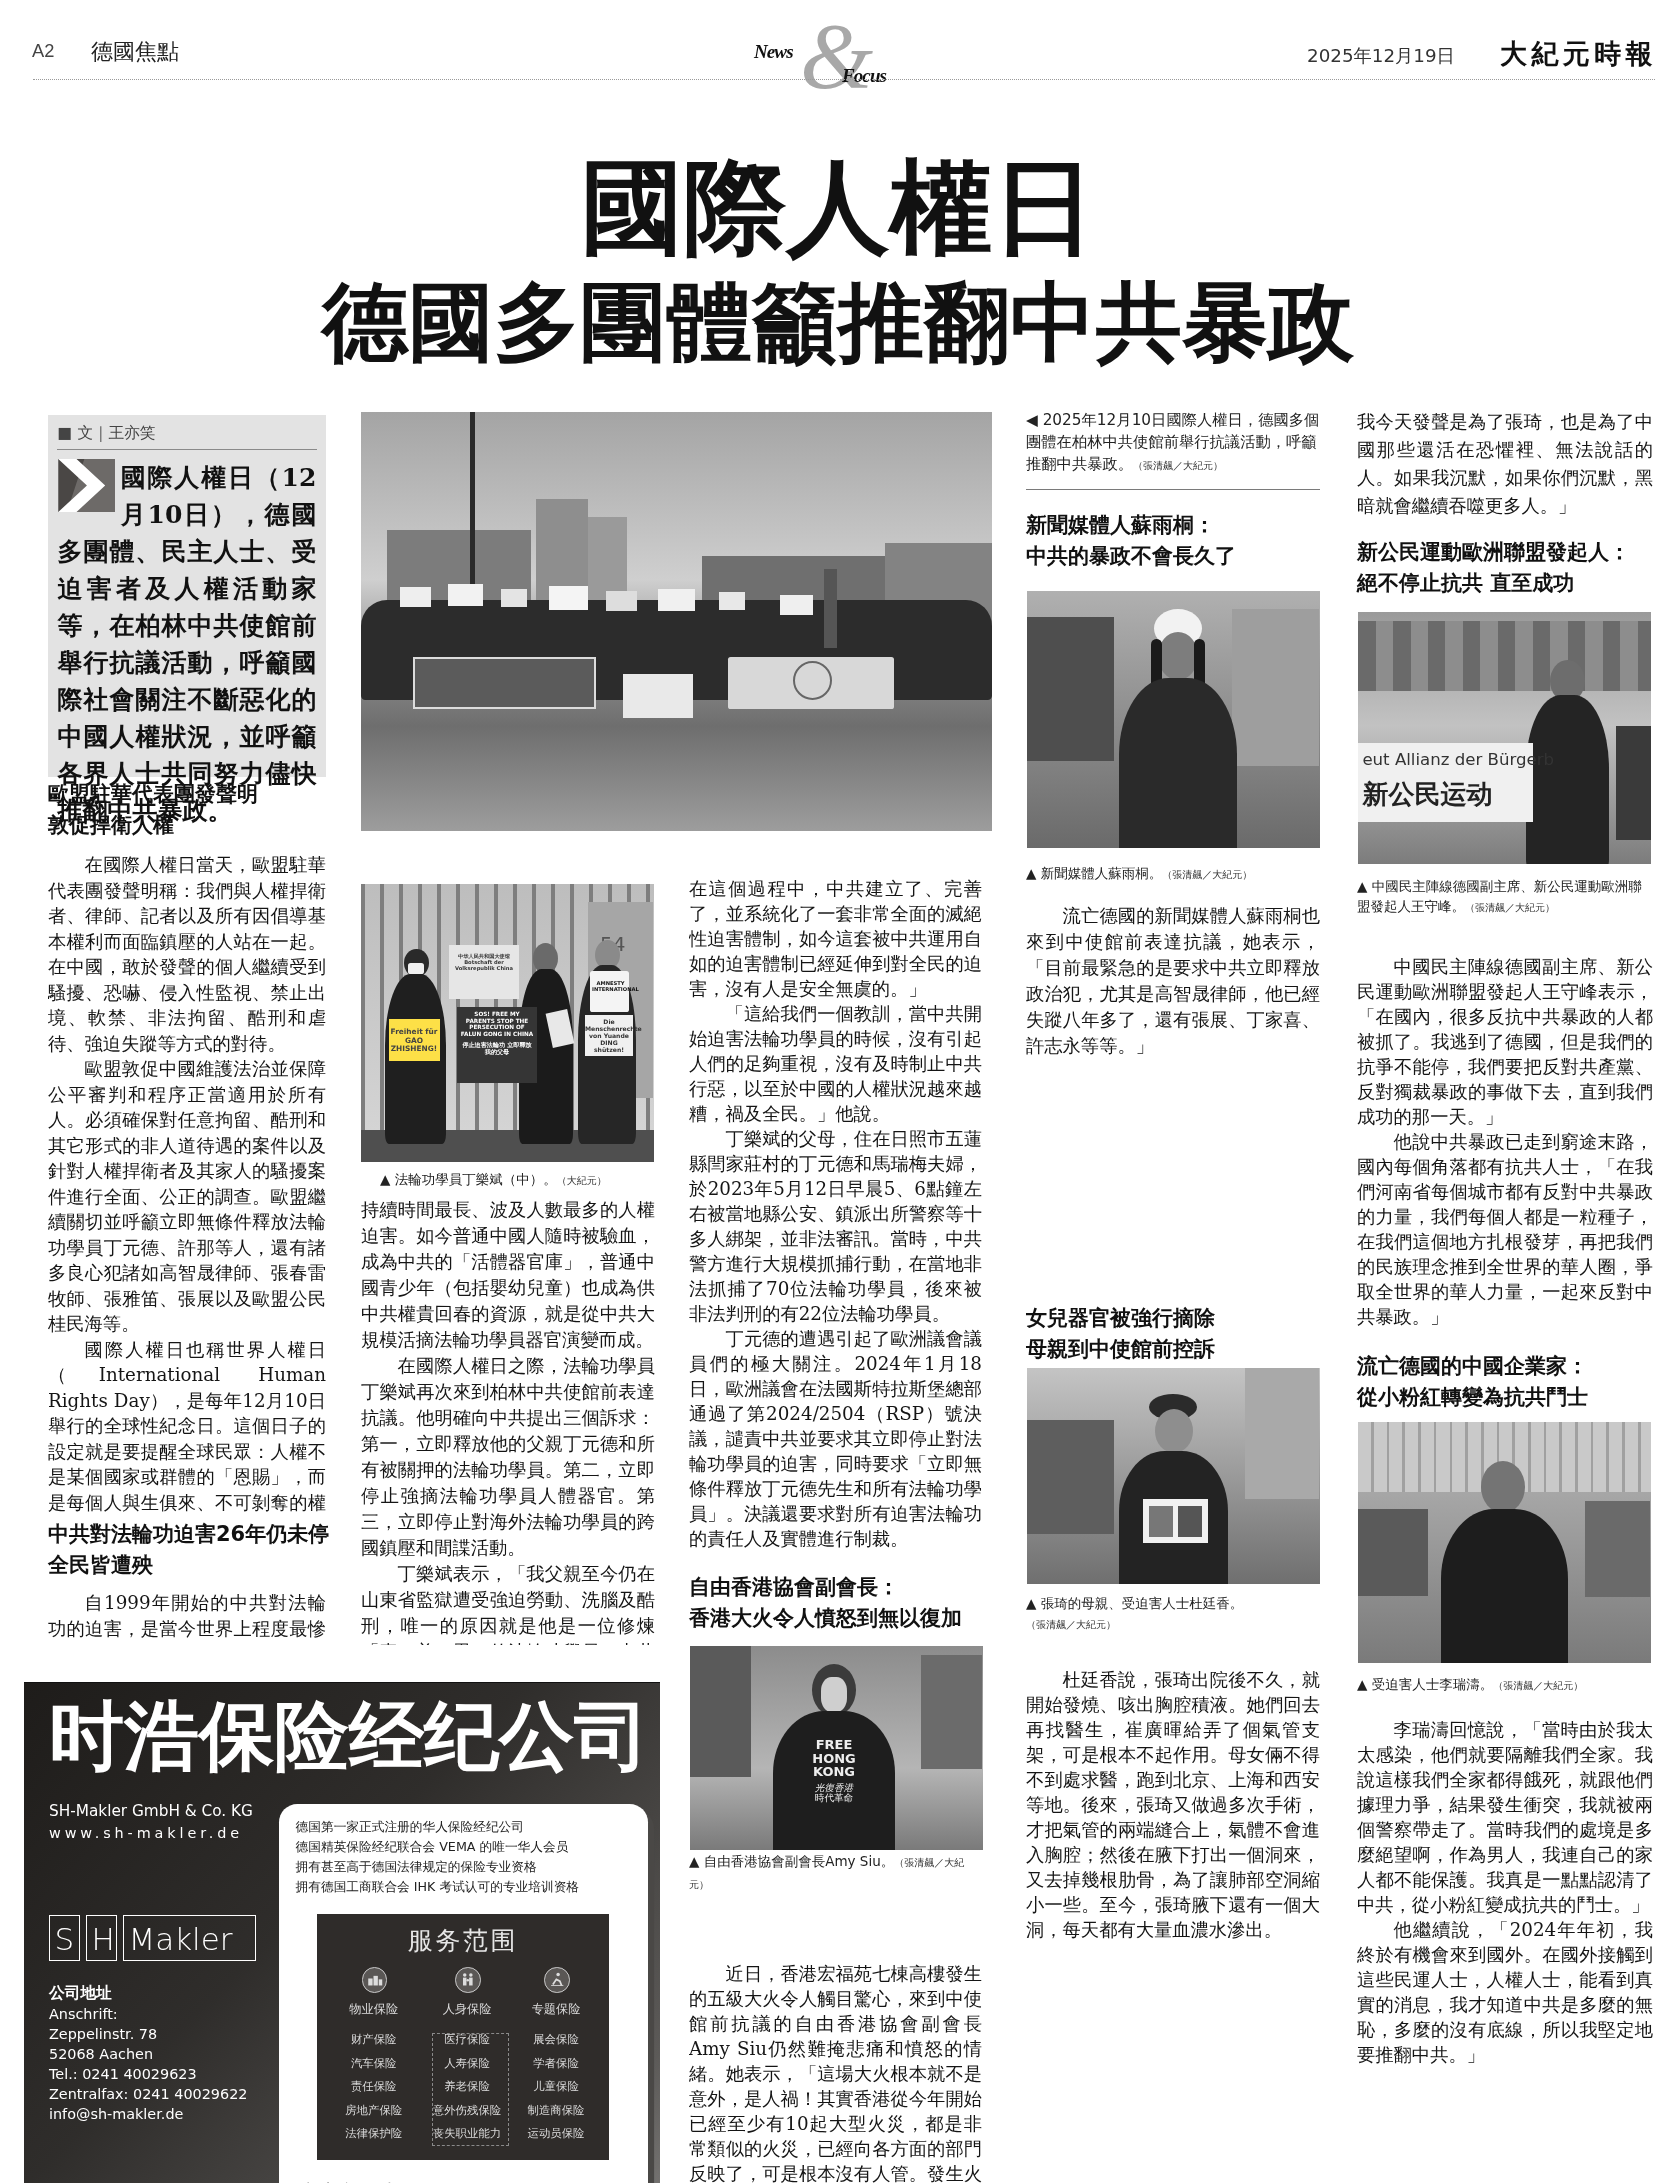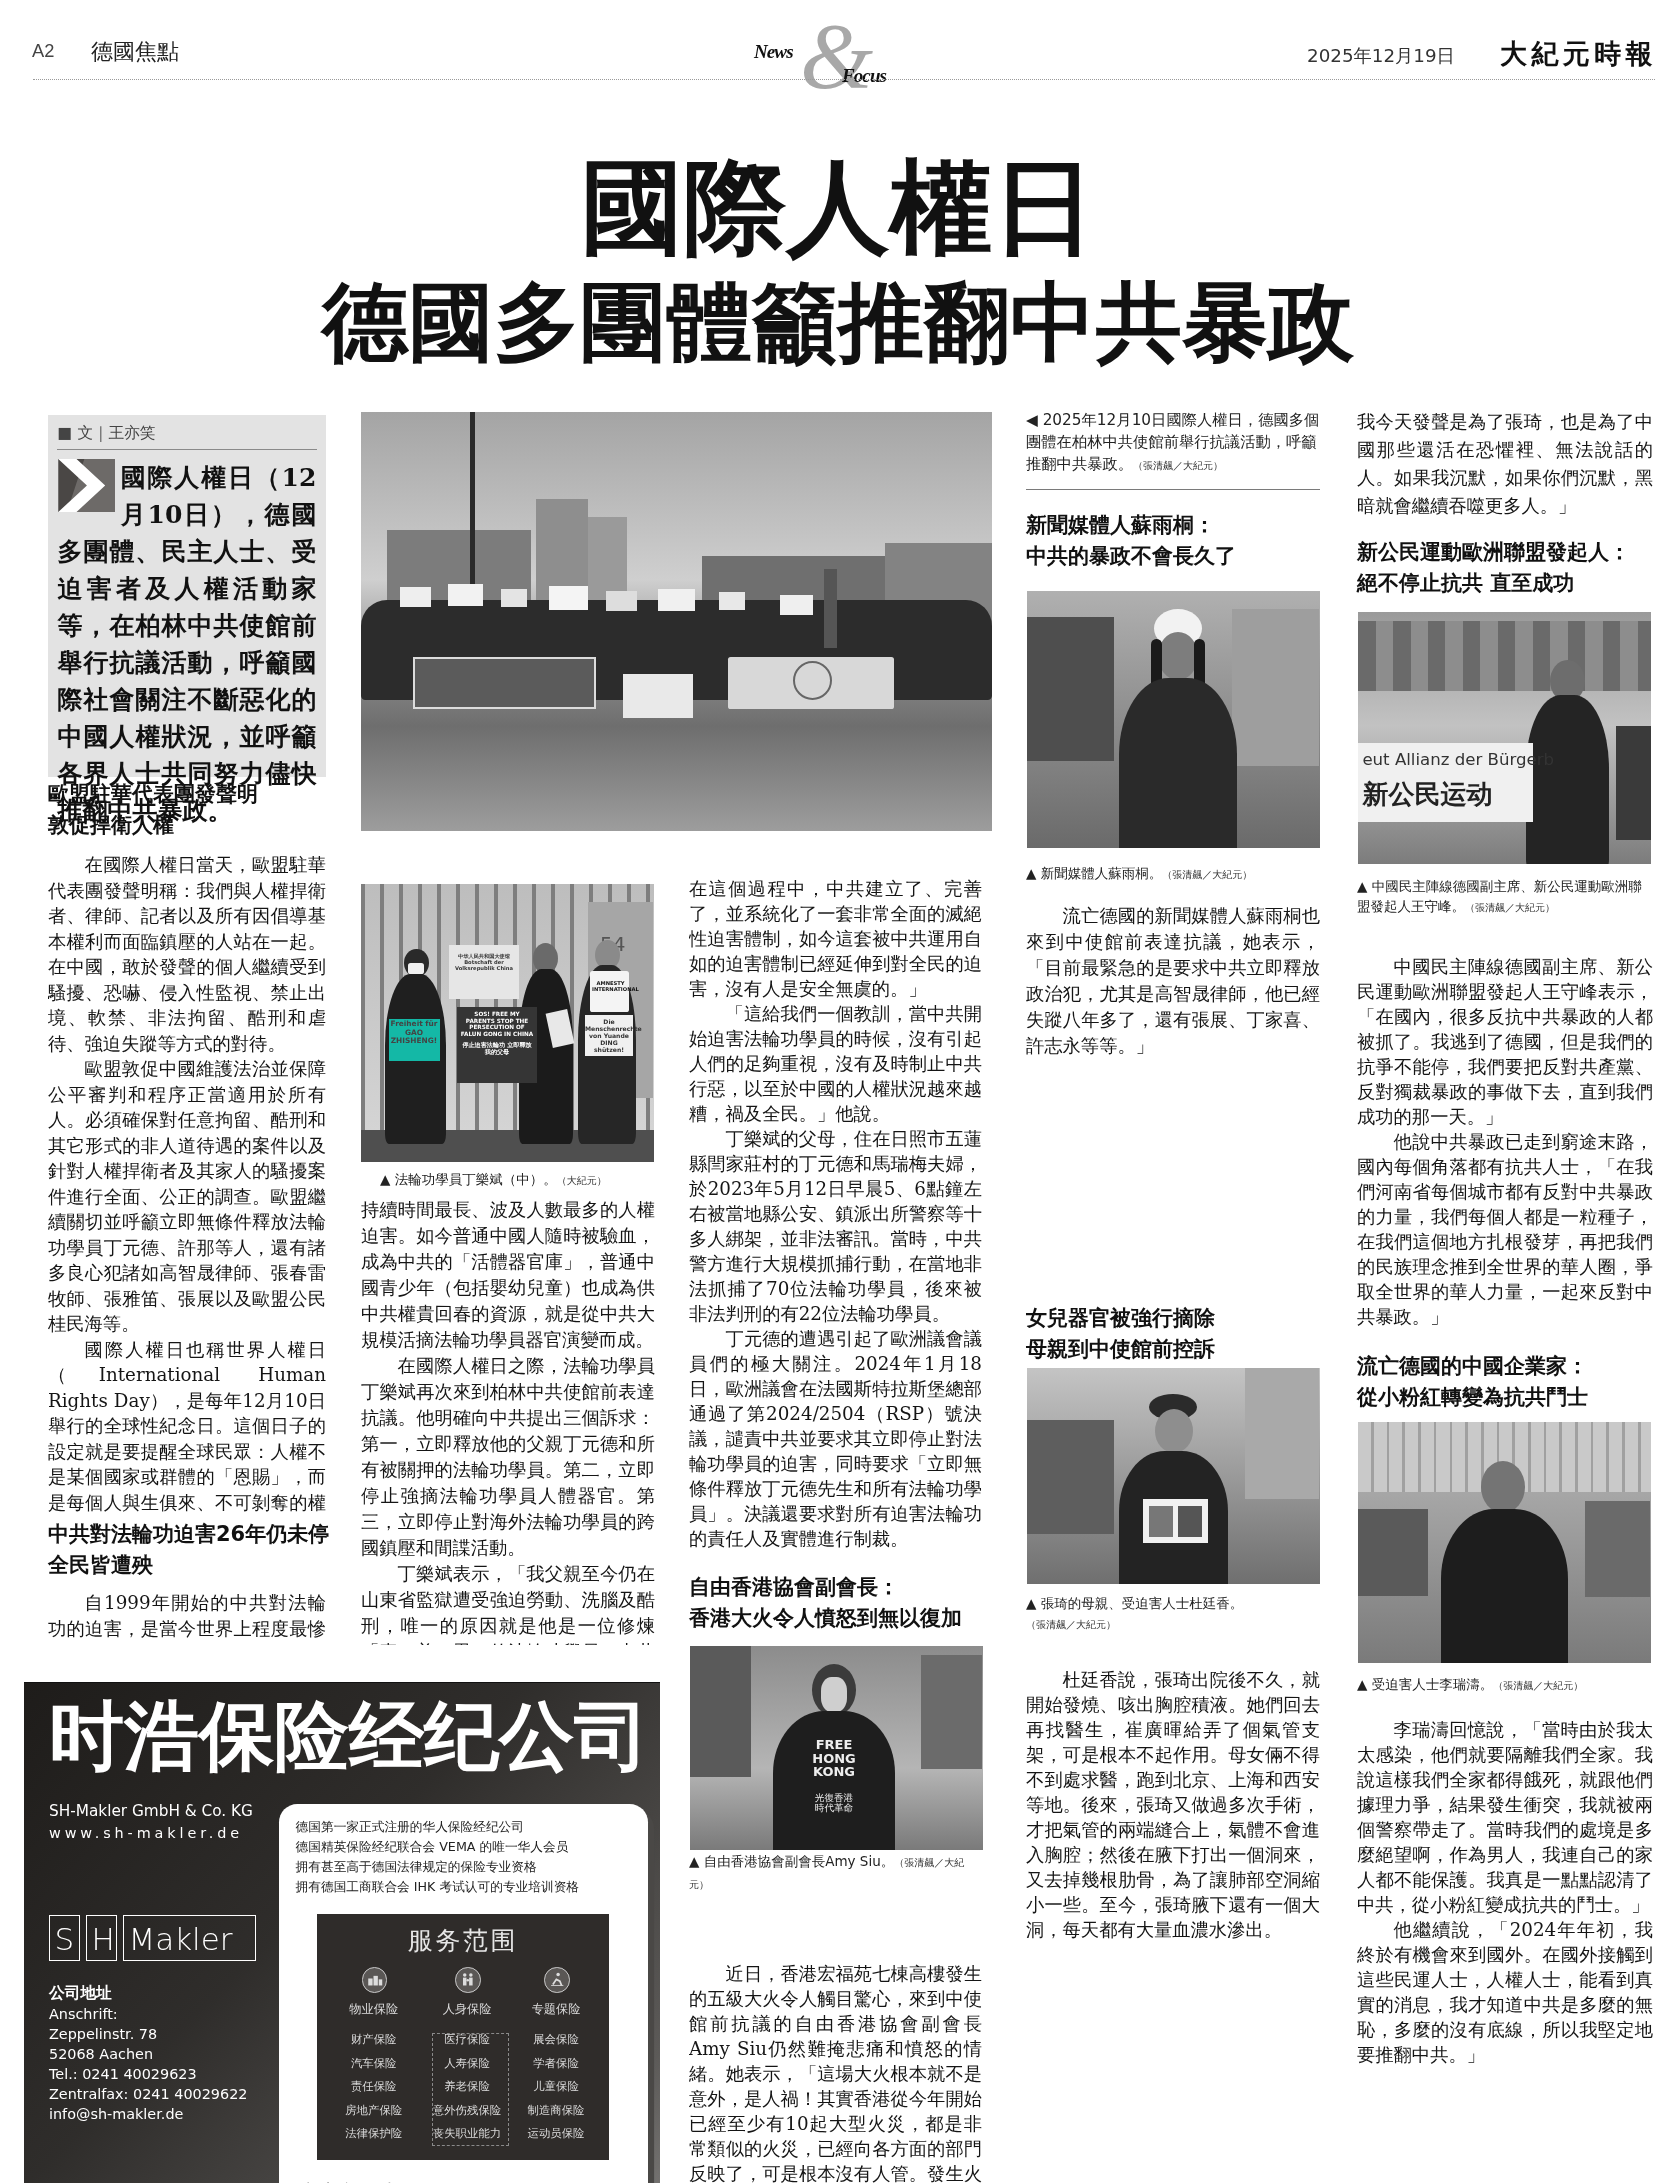--- a/index.html
+++ b/index.html
@@ -231,21 +231,21 @@
     <div class="sign" style="left:88px;top:61px;width:70px;height:54px;background:#e6e6e6;font-size:5.2px;color:#333;padding-top:8.7px;box-sizing:border-box;">中华人民共和国大使馆 Botschaft der Volksrepublik China</div>
     <div class="head" style="left:43px;top:65px;width:24.5px;height:28px;background:#2a2a2a;"></div>
     <div class="ph" style="left:47px;top:79px;width:15.7px;height:10.5px;background:#f0f0f0;border-radius:2.6px;"></div>
     <div class="torso" style="left:24px;top:90px;width:61px;height:170px;background:#1f1f1f;"></div>
     <div class="head" style="left:172px;top:59px;width:25px;height:31px;background:#6a6a6a;"></div>
     <div class="torso" style="left:158px;top:85px;width:54px;height:175px;background:#1b1b1b;"></div>
     <div class="head" style="left:234px;top:56px;width:25px;height:30px;background:#8a8a8a;"></div>
     <div class="torso" style="left:217px;top:81px;width:58px;height:179px;background:#262626;"></div>
     <div class="ph" style="left:229px;top:87px;width:39px;height:41px;background:#f4f4f4;border-radius:2.6px;"></div>
     <div class="sign" style="left:231px;top:97px;width:37px;font-size:5.2px;color:#111;">AMNESTY INTERNATIONAL</div>
-    <div class="sign" style="left:27.5px;top:135px;width:51px;height:42px;background:#14b8a6;color:#444;font-size:7.4px;padding-top:1px;box-sizing:border-box;">Freiheit für GAO ZHISHENG!</div>
+    <div class="sign" style="left:27.5px;top:135px;width:51px;height:42px;background:#fde047;color:#444;font-size:7.4px;padding-top:9px;box-sizing:border-box;">Freiheit für GAO ZHISHENG!</div>
     <div class="sign" style="left:96px;top:123px;width:80px;height:76px;background:#353535;color:#fff;font-size:5.7px;padding:4.4px 3.5px;box-sizing:border-box;">
       <div>SOS! FREE MY PARENTS STOP THE PERSECUTION OF FALUN GONG IN CHINA</div>
       <div style="margin-top:3.5px;font-size:6.1px;">停止迫害法輪功 立即釋放我的父母</div>
     </div>
     <div class="ph" style="left:188px;top:127px;width:22px;height:35px;background:#e8e8e8;transform:rotate(-12deg);"></div>
     <div class="sign" style="left:224px;top:131px;width:48px;height:41px;background:#f0f0f0;color:#333;font-size:6.1px;padding-top:2.6px;box-sizing:border-box;">Die Menschenrechte von Yuande DING shützen!</div>
   </div>
   <div class="caption" style="left:361px;top:1169px;width:293px;margin-left:19px;">
     <span>▲ 法輪功學員丁樂斌（中）。</span><span class="credit">（大紀元）</span>
   </div>
@@ -268,21 +268,21 @@
   <div class="photo" style="left:690px;top:1646px;width:293px;height:204px;background:linear-gradient(#8c8c8c,#b5b5b5 60%,#7a7a7a);">
     <div class="ph" style="left:0;top:0;width:61px;height:131px;background:#5a5a5a;"></div>
     <div class="ph" style="left:231px;top:8.7px;width:61px;height:114px;background:#6b6b6b;"></div>
     <div class="head" style="left:122px;top:17.5px;width:44px;height:52px;background:#3b3b3b;"></div>
     <div class="ph" style="left:131px;top:31px;width:26px;height:35px;background:#cfcfcf;border-radius:40%;"></div>
     <div class="torso" style="left:83px;top:65px;width:122px;height:148px;background:#1e1e1e;"></div>
     <div class="sign" style="left:109px;top:92px;width:70px;font-size:13px;color:#eee;line-height:1.05;">
       <div>FREE</div>
       <div>HONG</div>
       <div>KONG</div>
-      <div style="font-size:9.6px;font-weight:normal;margin-top:14px;">光復香港</div>
+      <div style="font-size:9.6px;font-weight:normal;margin-top:4px;font-style:italic;">光復香港</div>
       <div style="font-size:9.6px;font-weight:normal;">時代革命</div>
     </div>
   </div>
   <div class="caption" style="left:689px;top:1851px;width:293px;">
     <span>▲ 自由香港協會副會長Amy Siu。</span><span class="credit">（張清飆／大紀元）</span>
   </div>
   <div class="body" style="left:689px;top:1961px;width:293px;height:526px;line-height:25px;">
     <p>近日，香港宏福苑七棟高樓發生的五級大火令人觸目驚心，來到中使館前抗議的自由香港協會副會長Amy Siu仍然難掩悲痛和憤怒的情緒。她表示，「這場大火根本就不是意外，是人禍！其實香港從今年開始已經至少有10起大型火災，都是非常類似的火災，已經向各方面的部門反映了，可是根本沒有人管。發生火災以後，自發相互幫助的人被抓，要求調查追責的人被抓。我們在海外的香港人啊，簡直是憤怒到、悲痛到無以復加，就是已經沒有語言可以形容。」</p>
 
   </div>

